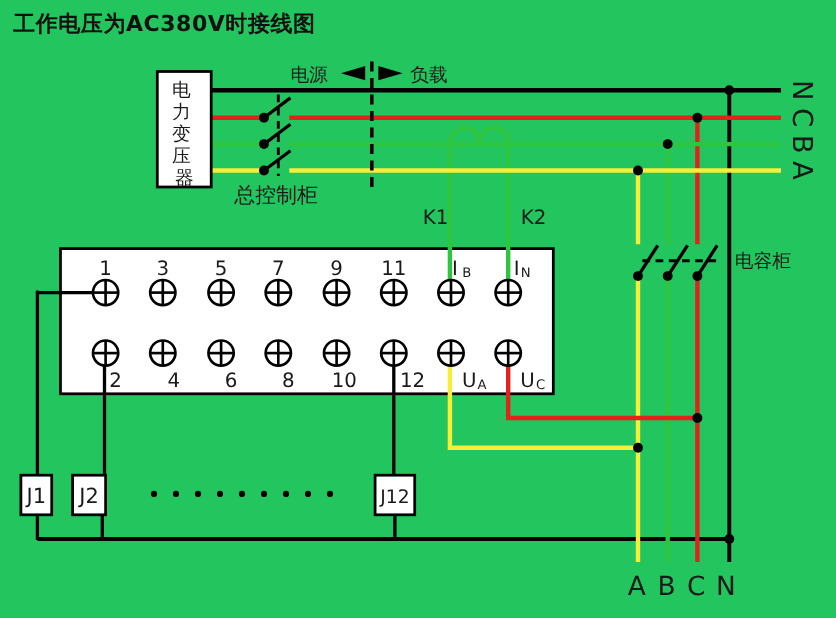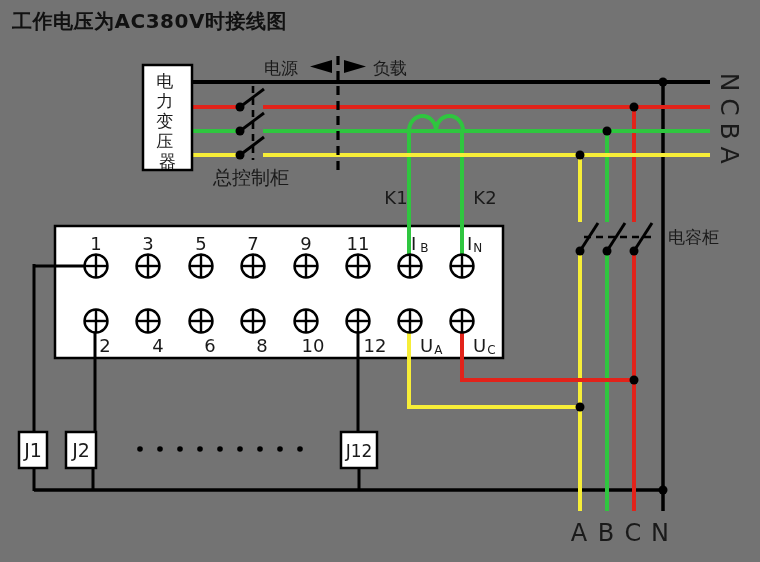--- a/index.html
+++ b/index.html
@@ -1,17 +1,17 @@
 <!DOCTYPE html>
 <html><head>
 <meta charset="utf-8">
 <style>
   html,body{margin:0;padding:0;background:#fff;}
   .stage{
-    position:relative;width:760px;height:562px;background:#737373;overflow:hidden;
+    position:relative;width:760px;height:562px;background:#22c55e;overflow:hidden;
     font-family:"DejaVu Sans","Liberation Sans",sans-serif;
   }
   .title{
     position:absolute;left:12px;top:8px;font-size:20px;font-weight:bold;color:#111;
     letter-spacing:0.5px;font-family:"DejaVu Sans","Liberation Sans",sans-serif;
   }
   svg{position:absolute;left:0;top:0;}
   text{fill:#1a1a1a;font-family:"DejaVu Sans","Liberation Sans",sans-serif;}
 </style>
 </head>

